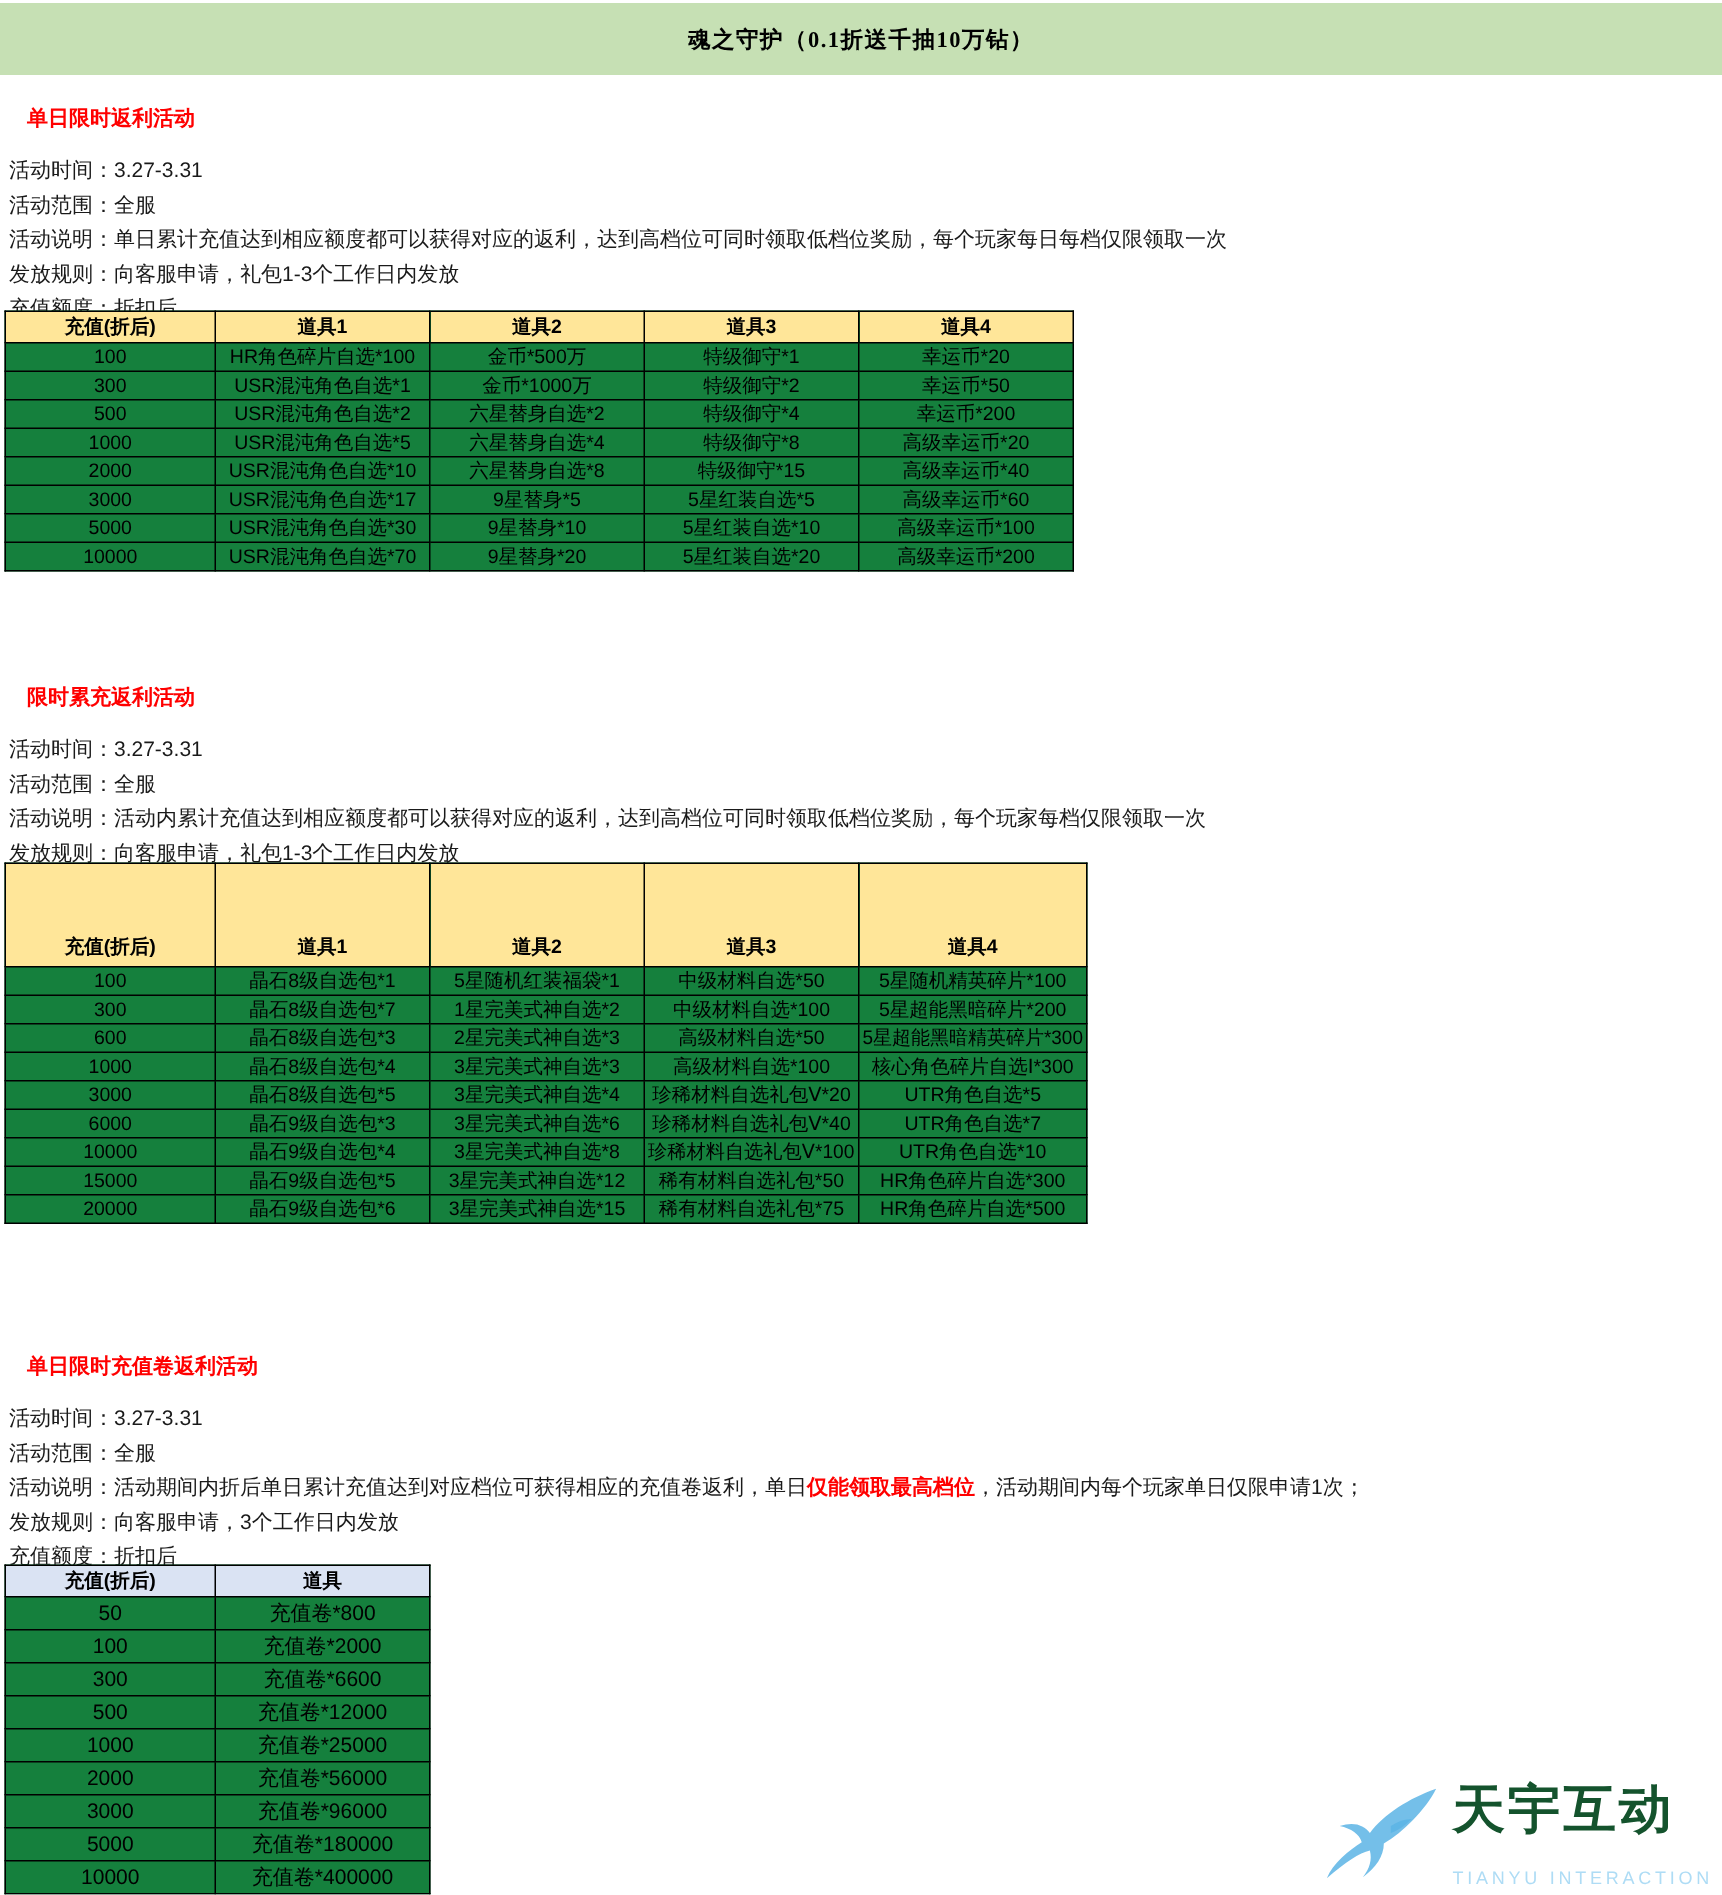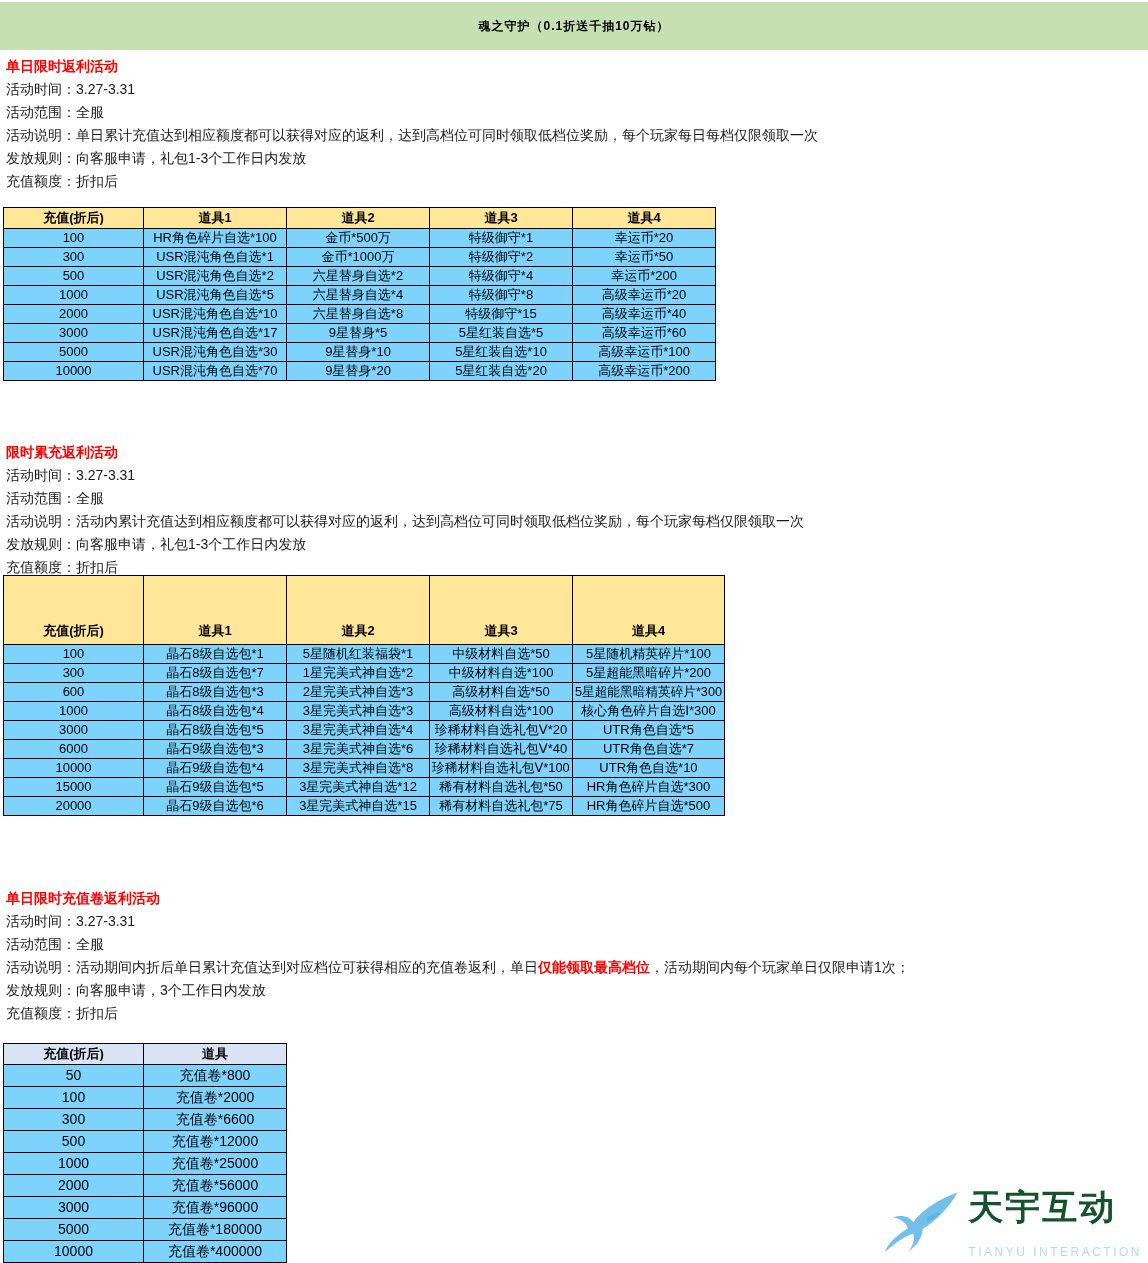--- a/index.html
+++ b/index.html
@@ -5,27 +5,27 @@
   html,body{margin:0;padding:0;}
   body{
     width:1148px;height:1263px;position:relative;background:#ffffff;
     font-family:"Liberation Sans",sans-serif;color:#000;overflow:hidden;
   }
   .titlebar{
     position:absolute;top:2px;left:0;width:1148px;height:48px;background:#c6e0b4;
     display:flex;align-items:center;justify-content:center;
   }
   .titlebar span{
-    font-family:Liberation Sans, sans-serif;font-weight:bold;font-size:12px;letter-spacing:1px;
+    font-family:Liberation Serif, serif;font-weight:bold;font-size:15px;letter-spacing:1px;
   }
   .sec{position:absolute;left:6px;}
-  .sec h2{margin:0;height:23px;line-height:23px;font-size:14px;font-weight:bold;color:#ff0000;}
+  .sec h2{margin:12px;height:23px;line-height:23px;font-size:14px;font-weight:bold;color:#ff0000;}
   .sec p{margin:0;height:23px;line-height:23px;font-size:14px;color:#1a1a1a;}
   .hl{color:#ff0000;font-weight:bold;}
-  table{position:absolute;border-collapse:collapse;table-layout:fixed;background:#7dd3fc;}
+  table{position:absolute;border-collapse:collapse;table-layout:fixed;background:#15803d;}
   th,td{border:1px solid #000;text-align:center;padding:0;overflow:hidden;white-space:nowrap;}
   th{font-size:13px;font-weight:bold;}
   td{font-size:13px;}
   td span{display:inline-block;white-space:nowrap;}
   .t5 th{background:#ffe699;height:20px;}
   .t5 td{height:18px;line-height:18px;}
   .tall thead th{height:64px;vertical-align:bottom;padding-bottom:4px;}
   .t3 th{background:#dae3f3;height:20px;}
   .t3 td{height:21px;line-height:21px;font-size:14px;}
   .logo{

